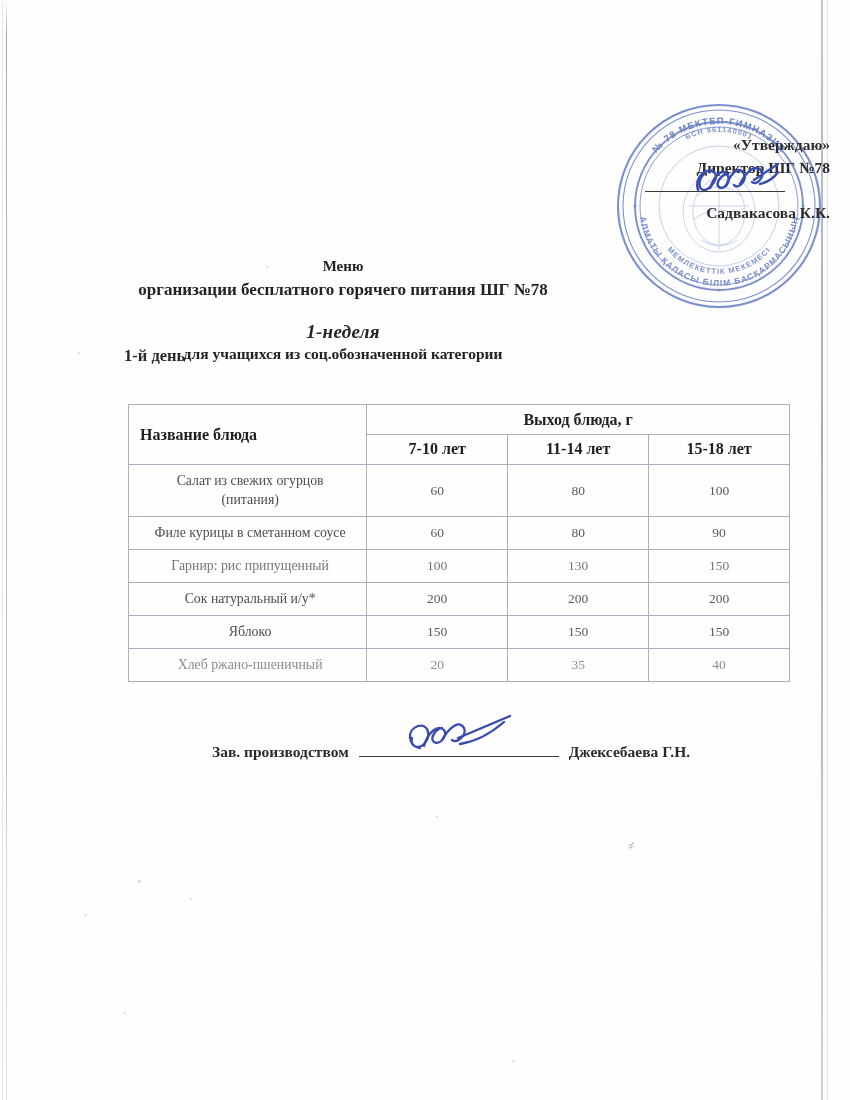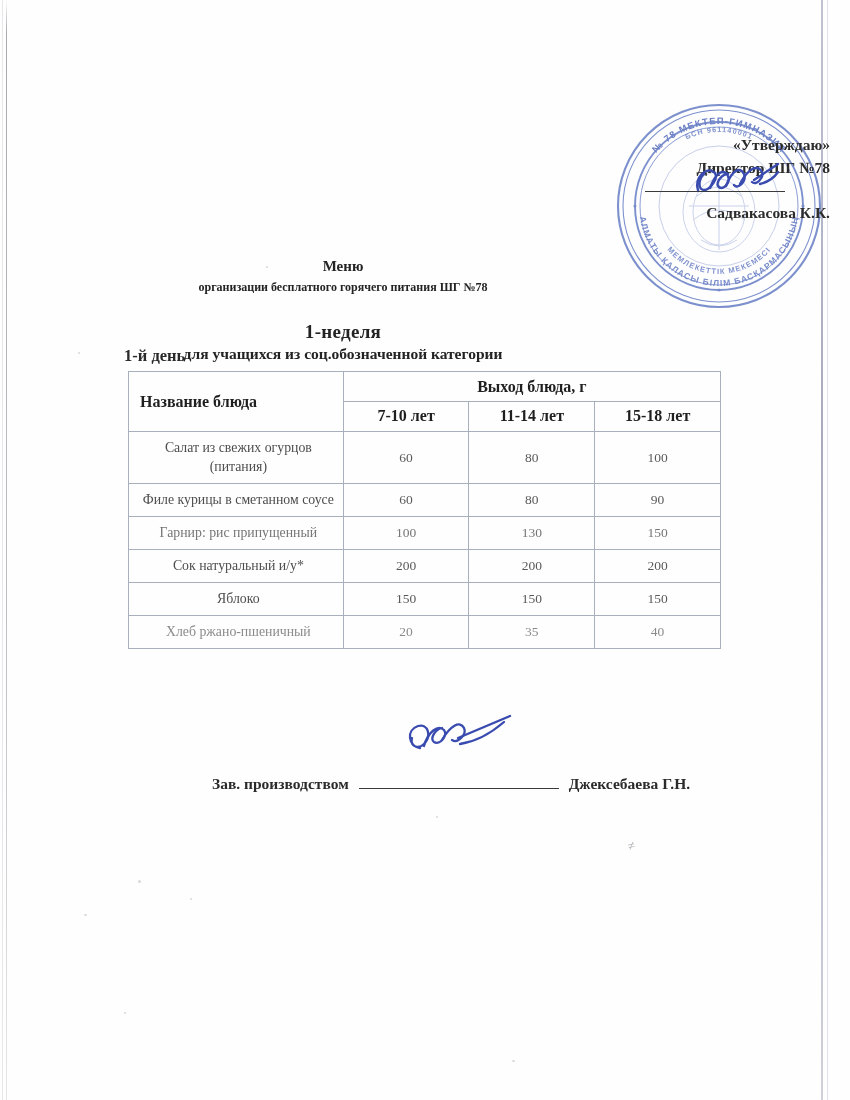--- a/index.html
+++ b/index.html
@@ -91,39 +91,39 @@
 
   
   .center-head {
     position: absolute;
     width: 686px;
     text-align: center;
     font-weight: bold;
     color: #232323;
   }
   #h-menu   { top: 258px; font-size: 15px; }
-  #h-line1  { top: 280px; font-size: 12px; }
+  #h-line1  { top: 280px; font-size: 17px; }
   #h-line2  { top: 301px; font-size: 15.5px; margin-top: 44px; }
-  #h-week   { top: 321px; font-size: 19px; letter-spacing: .3px; }
+  #h-week   { top: 321px; font-size: 19px; letter-spacing: .3px; font-style: italic; }
 
   #day-label {
     position: absolute;
     left: 124px;
     top: 346px;
     font-weight: bold;
     font-size: 16.5px;
     color: #2a2a2a;
   }
 
   
   #menu-table {
     position: absolute;
     left: 128px;
-    top: 371px;
-    width: 593px;
+    top: 404px;
+    width: 662px;
     border-collapse: collapse;
     font-size: 13.5px;
     color: #555555;
   }
   #menu-table th, #menu-table td {
     border: 1px solid #a9b0bd;
     padding: 0;
   }
   #menu-table th {
     color: #1f1f1f;
@@ -165,21 +165,20 @@
   
   #sig-row {
     position: absolute;
     left: 212px;
     top: 742px;
     font-weight: bold;
     font-size: 15.5px;
     color: #2b2b2b;
     display: flex;
     align-items: baseline;
-    margin-top: 32px;
   }
   #sig-label { white-space: nowrap; }
   #sig-rule {
     display: inline-block;
     width: 200px;
     border-bottom: 1.4px solid #3b3b3b;
     margin: 0 10px;
     height: 14px;
   }
   #sig-name { white-space: nowrap; }

